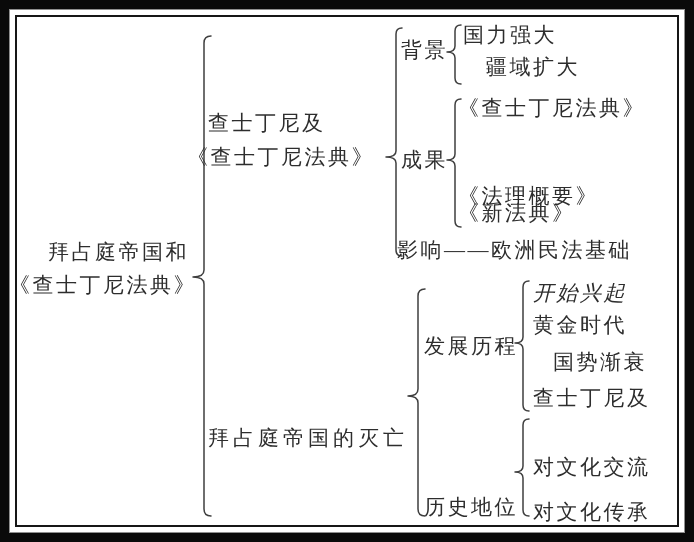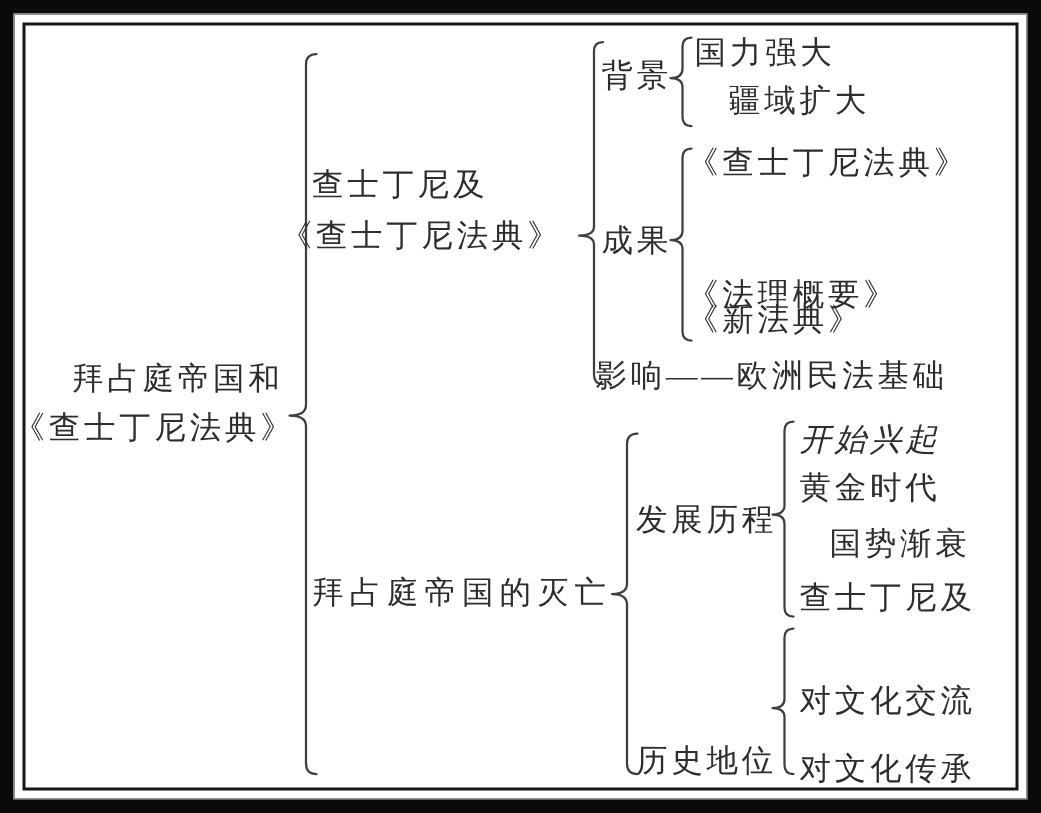--- a/index.html
+++ b/index.html
@@ -29,21 +29,21 @@
     stroke-linejoin: round;
   }
   .t {
     position: absolute;
     font-size: 21px;
     line-height: 25px;
     letter-spacing: 2.5px;
     color: #2d2d2d;
     white-space: nowrap;
   }
-  .t.wide { letter-spacing: 4px; }
+  .t.wide { letter-spacing: 4px; margin-top: 43px; }
 </style>
 </head>
 <body>
 
 <div class="stage">
 
   <div class="frame-outer"></div>
   <div class="frame-inner"></div>
 
   <svg class="braces" width="694" height="542" id="brace-svg">

